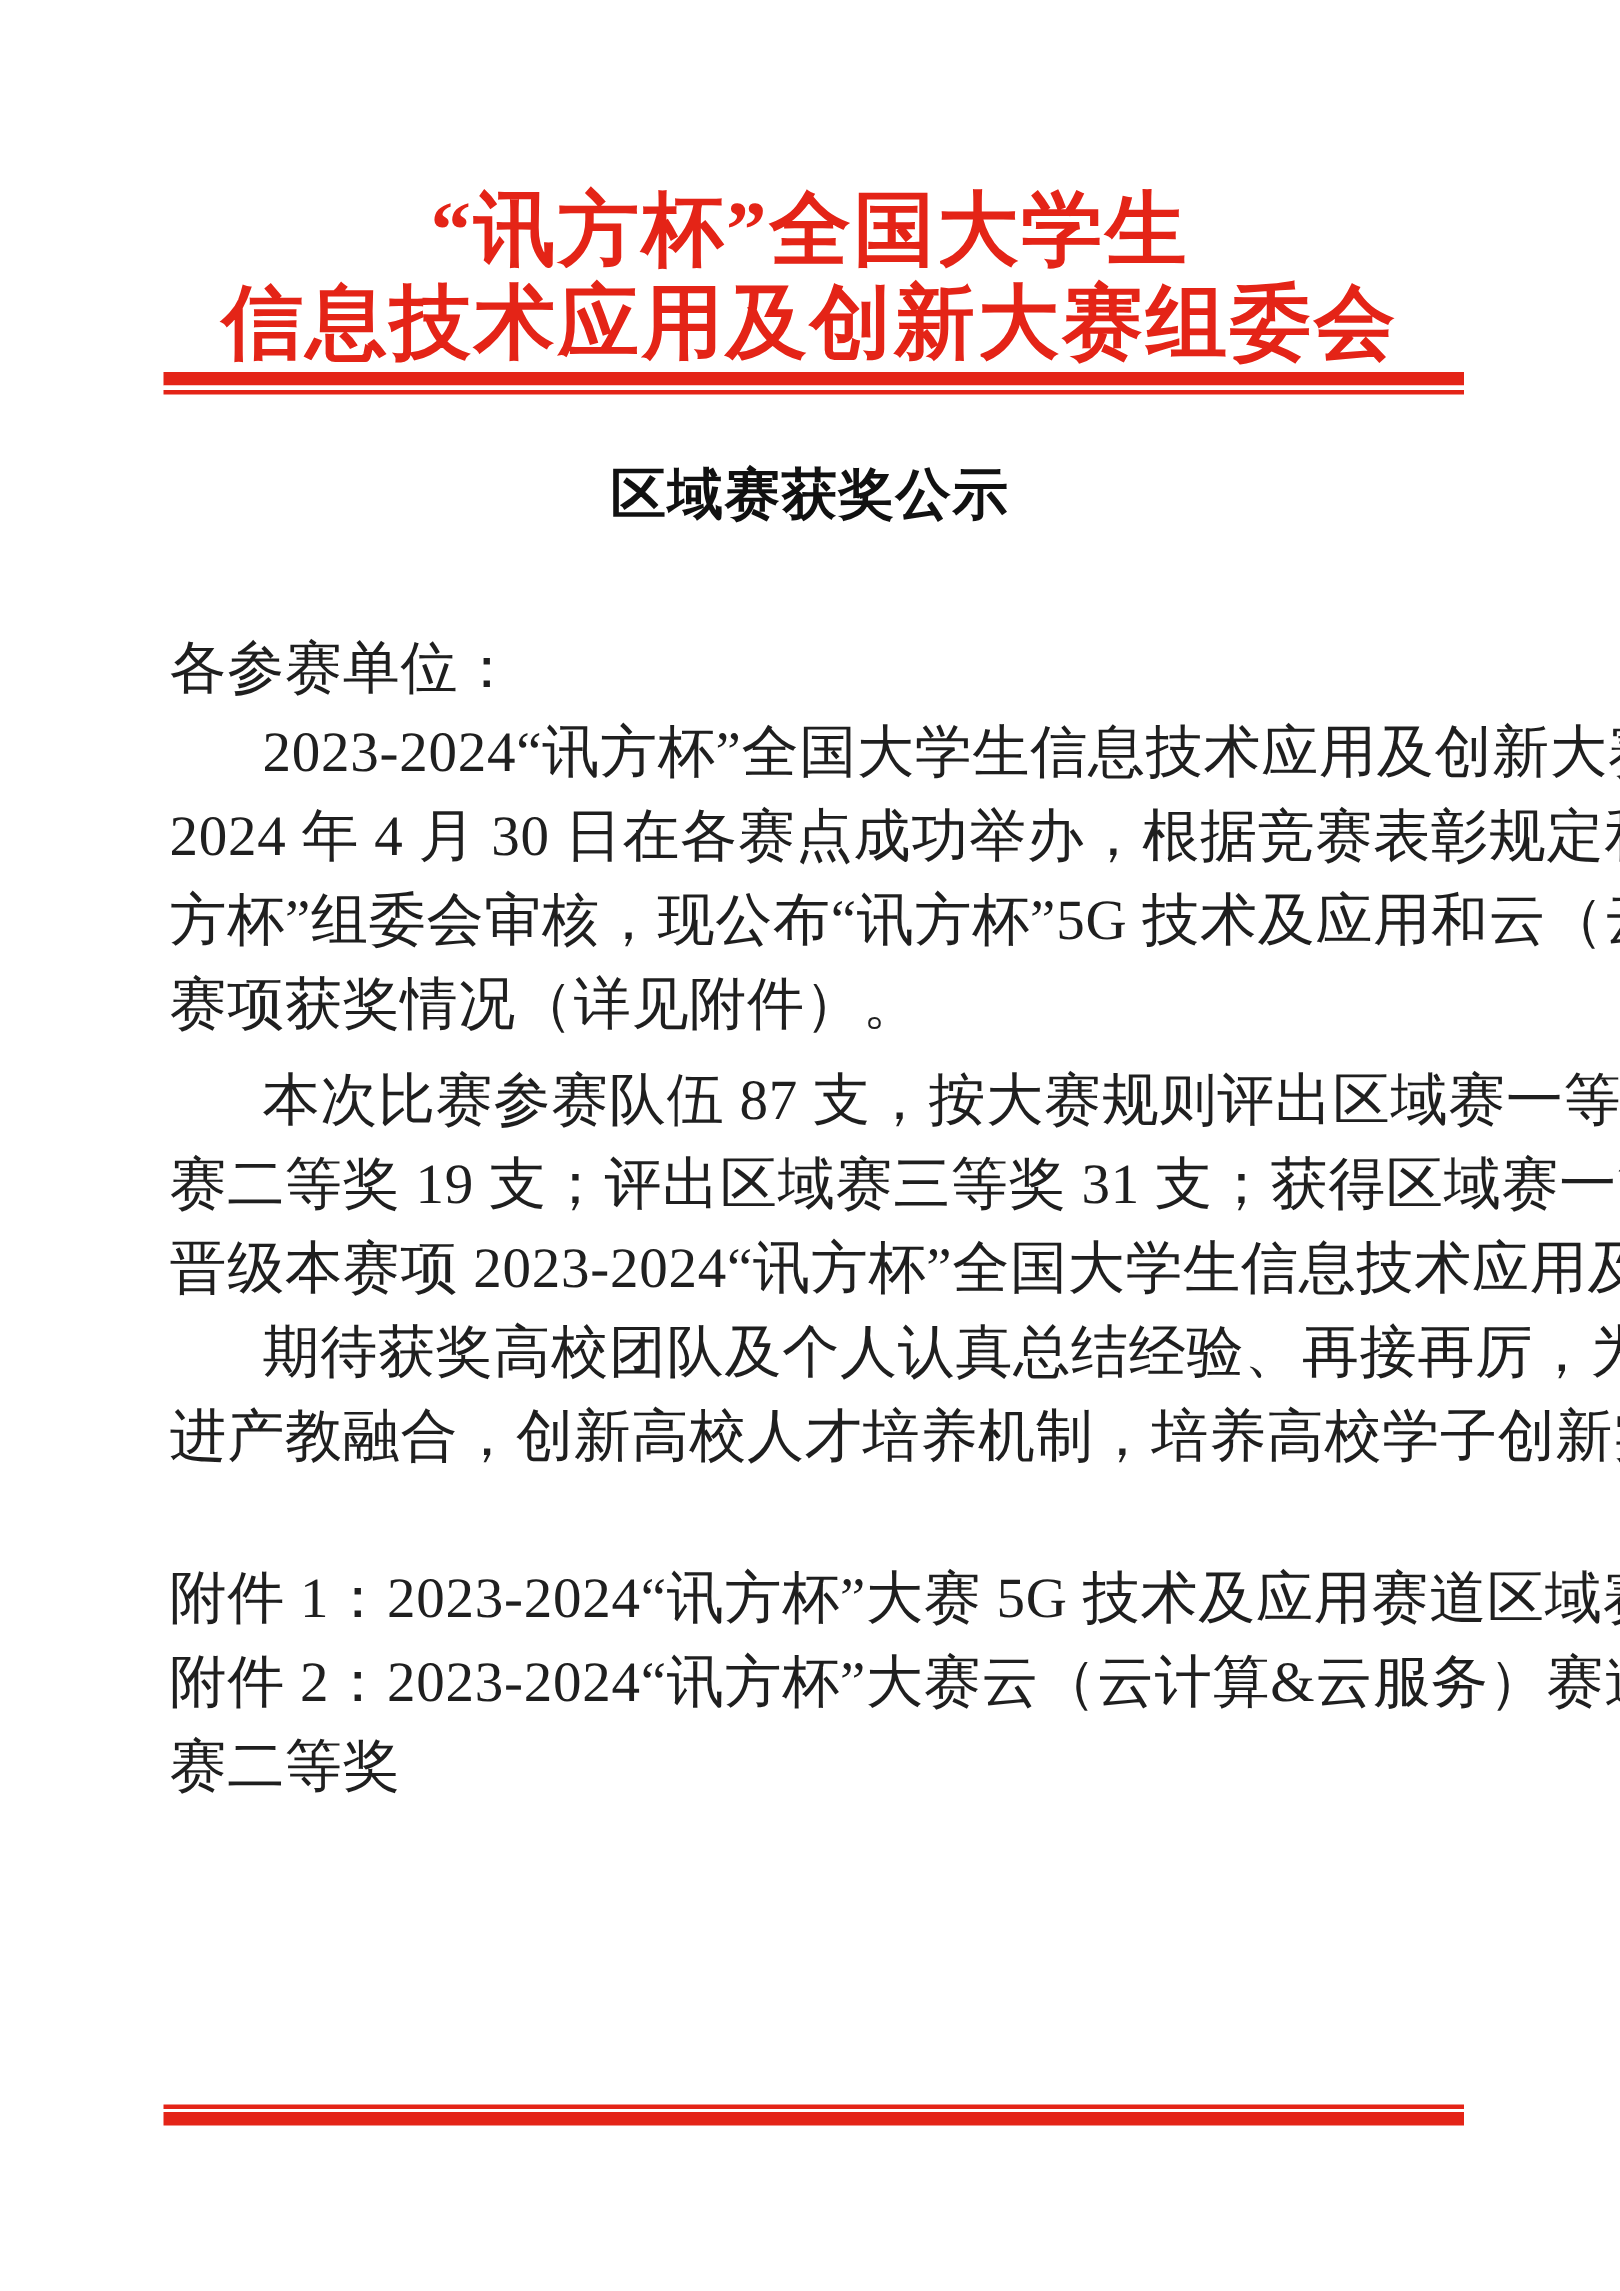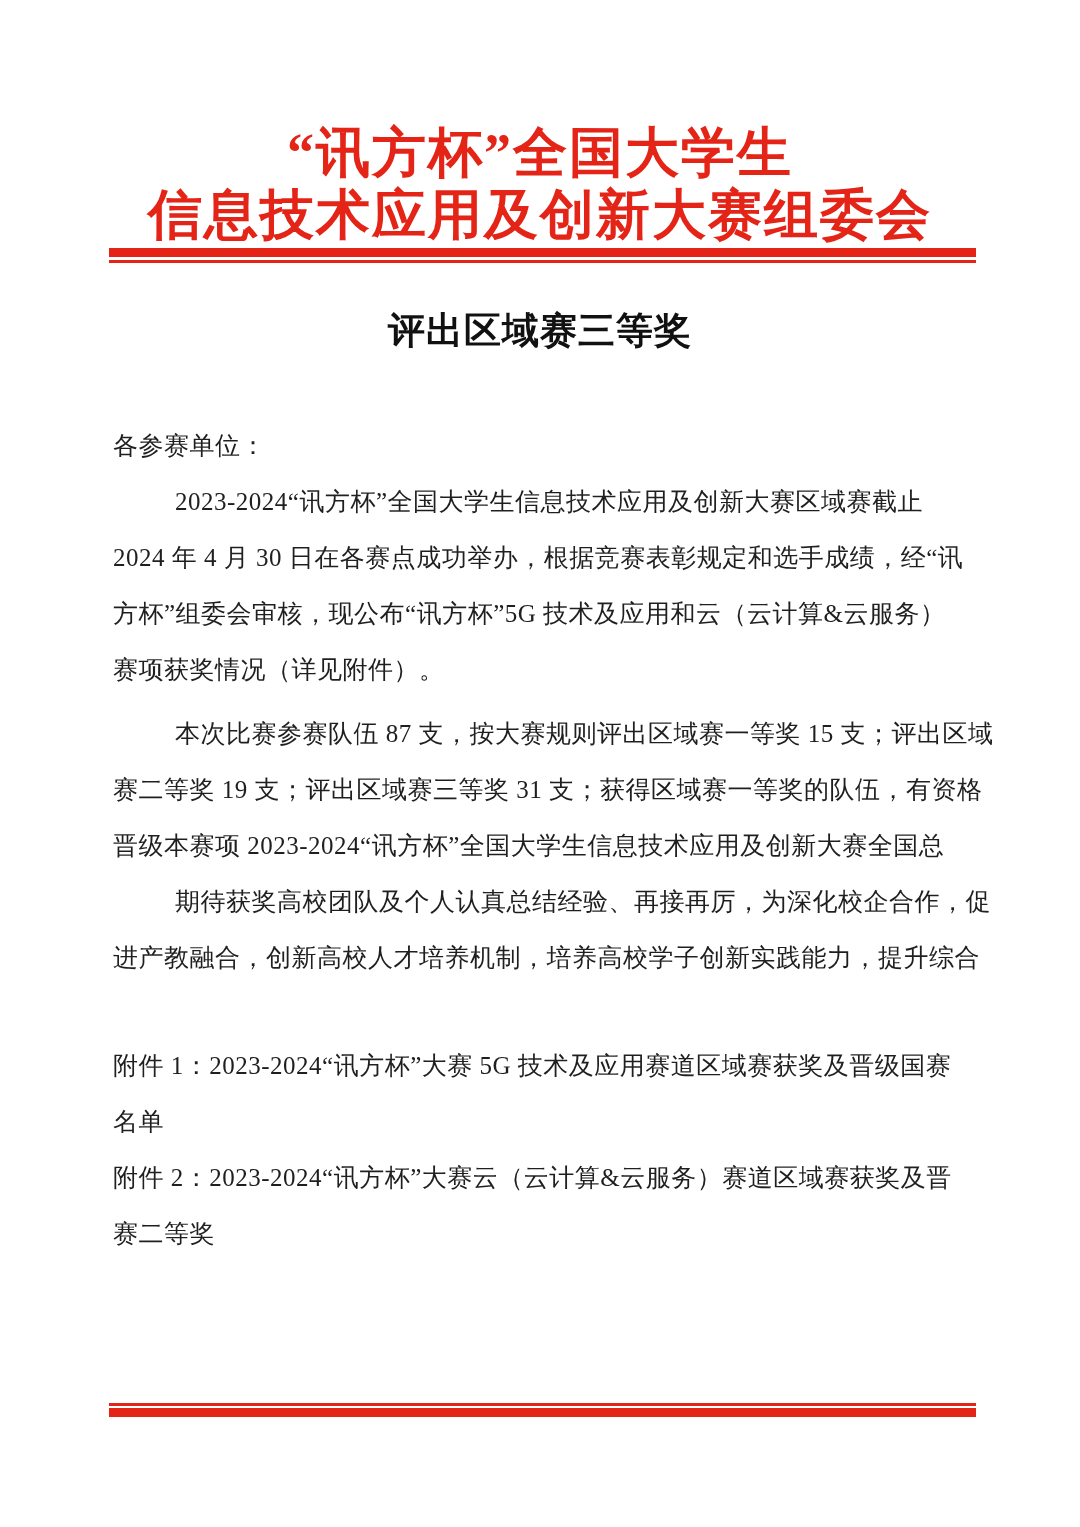--- a/index.html
+++ b/index.html
@@ -53,21 +53,21 @@
     line-height: 55px;
     letter-spacing: 1px;
   }
   
   .doc-body {
     position: absolute;
     top: 418px;
     left: 113px;
     width: 855px;
     color: var(--text);
-    font-size: 25px;
+    font-size: 38px;
   }
   .line {
     height: 56px;
     line-height: 56px;
     white-space: nowrap;
     letter-spacing: 0.5px;
   }
   .line.indent { padding-left: 62px; }
   .line.para-gap { margin-top: 8px; }
   .spacer-line { height: 52px; }
@@ -82,37 +82,36 @@
     <div>信息技术应用及创新大赛组委会</div>
   </div>
 
   <div class="rule-group top-rules">
     <div class="rule-thick"></div>
     <div class="rule-gap"></div>
     <div class="rule-thin"></div>
   </div>
 
   <div class="doc-title">
-    <div>评出区域赛三等奖</div>
+    <div>区域赛获奖公示</div>
   </div>
 
   <div class="doc-body">
     <div class="line">各参赛单位：</div>
     <div class="line indent">2023-2024“讯方杯”全国大学生信息技术应用及创新大赛区域赛截止</div>
     <div class="line">2024 年 4 月 30 日在各赛点成功举办，根据竞赛表彰规定和选手成绩，经“讯</div>
     <div class="line">方杯”组委会审核，现公布“讯方杯”5G 技术及应用和云（云计算&amp;云服务）</div>
     <div class="line">赛项获奖情况（详见附件）。</div>
     <div class="line indent para-gap">本次比赛参赛队伍 87 支，按大赛规则评出区域赛一等奖 15 支；评出区域</div>
     <div class="line">赛二等奖 19 支；评出区域赛三等奖 31 支；获得区域赛一等奖的队伍，有资格</div>
     <div class="line">晋级本赛项 2023-2024“讯方杯”全国大学生信息技术应用及创新大赛全国总</div>
     <div class="line indent">期待获奖高校团队及个人认真总结经验、再接再厉，为深化校企合作，促</div>
     <div class="line">进产教融合，创新高校人才培养机制，培养高校学子创新实践能力，提升综合</div>
     <div class="spacer-line"></div>
     <div class="line">附件 1：2023-2024“讯方杯”大赛 5G 技术及应用赛道区域赛获奖及晋级国赛</div>
-    <div class="line">名单</div>
     <div class="line">附件 2：2023-2024“讯方杯”大赛云（云计算&amp;云服务）赛道区域赛获奖及晋</div>
     <div class="line">赛二等奖</div>
   </div>
 
   <div class="rule-group bottom-rules">
     <div class="rule-thin"></div>
     <div class="rule-gap small"></div>
     <div class="rule-thick"></div>
   </div>
 

